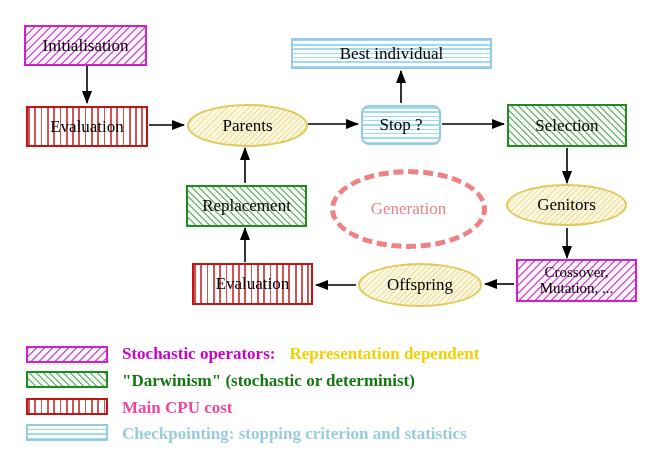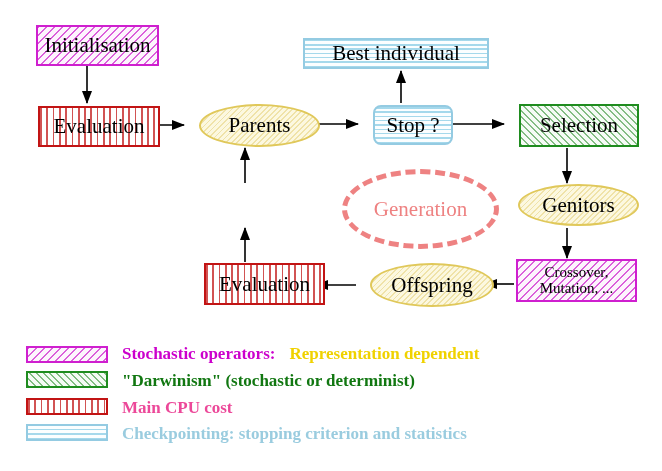--- a/index.html
+++ b/index.html
@@ -50,21 +50,21 @@
   }
   .generation-ellipse {
     position: absolute;
     box-sizing: border-box;
     border: 5px dashed #ee8282;
     border-radius: 50%;
     display: flex; align-items: center; justify-content: center;
     color: #ee8282;
     background: transparent;
   }
-  .fs21 { font-size: 21px; margin-left: 12px; }
+  .fs21 { font-size: 17px; }
   .fs17 { font-size: 17px; }
   .fs15 { font-size: 15px; }
   #arrows { position: absolute; left: 0; top: 0; pointer-events: none; }
   #arrows line { stroke: #000; stroke-width: 1.6; }
   
   .swatch {
     position: absolute;
     width: 82px; height: 17px;
     box-sizing: border-box;
   }
@@ -110,32 +110,35 @@
   </div>
 
   <div class="node hatch-magenta fs21" style="left:24px; top:25px; width:123px; height:41px;">
     <span>Initialisation</span>
   </div>
 
   <div class="node stripe-red fs21" style="left:26px; top:106px; width:122px; height:41px;">
     <span>Evaluation</span>
   </div>
 
-  <div class="node stripe-cyan fs21" style="left:291px; top:38px; width:186px; height:31px;">
+  <div class="node stripe-cyan fs21" style="left:291px; top:38px; width:201px; height:31px;">
     <span>Best individual</span>
   </div>
 
   <div class="node stripe-cyan fs21" style="left:361px; top:105px; width:80px; height:40px; border-radius:8px;">
     <span>Stop ?</span>
   </div>
 
   <div class="node hatch-green fs21" style="left:507px; top:104px; width:120px; height:43px;">
     <span>Selection</span>
   </div>
 
+  <div class="node hatch-green fs17" style="left:186px; top:185px; width:121px; height:42px;">
+    <span>Replacement</span>
+  </div>
 
   <div class="node stripe-red fs21" style="left:192px; top:263px; width:121px; height:42px;">
     <span>Evaluation</span>
   </div>
 
   <div class="node hatch-magenta fs15" style="left:516px; top:259px; width:121px; height:43px;">
     <div>Crossover,</div>
     <div>Mutation, ...</div>
   </div>
 

